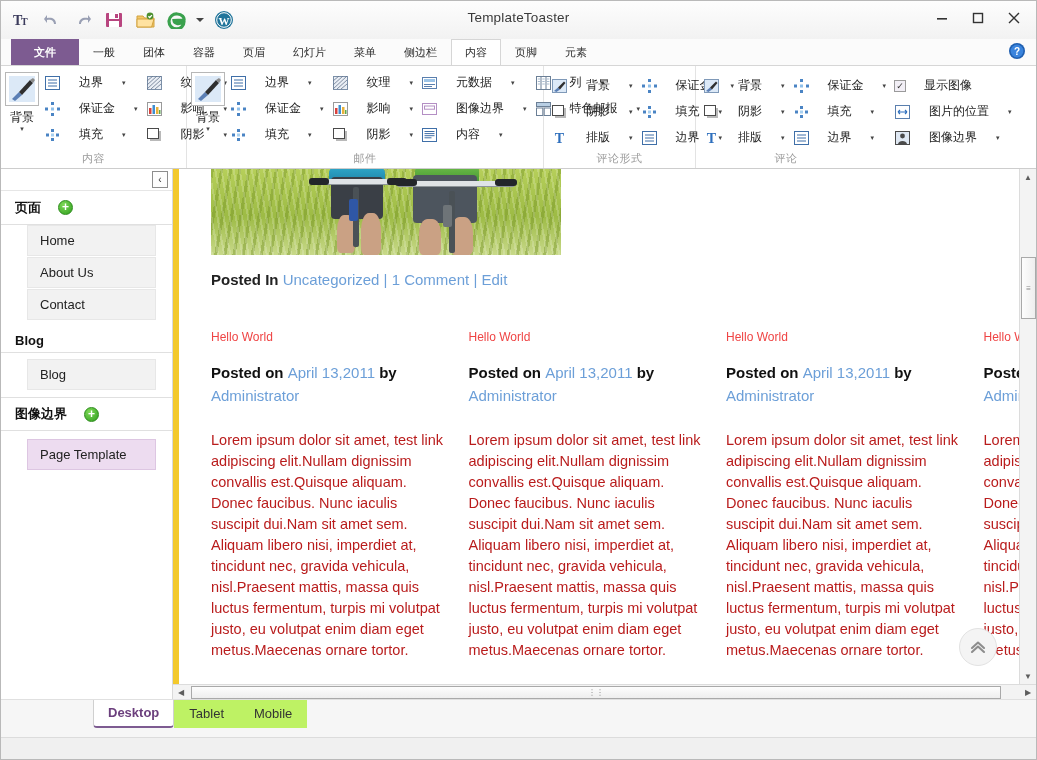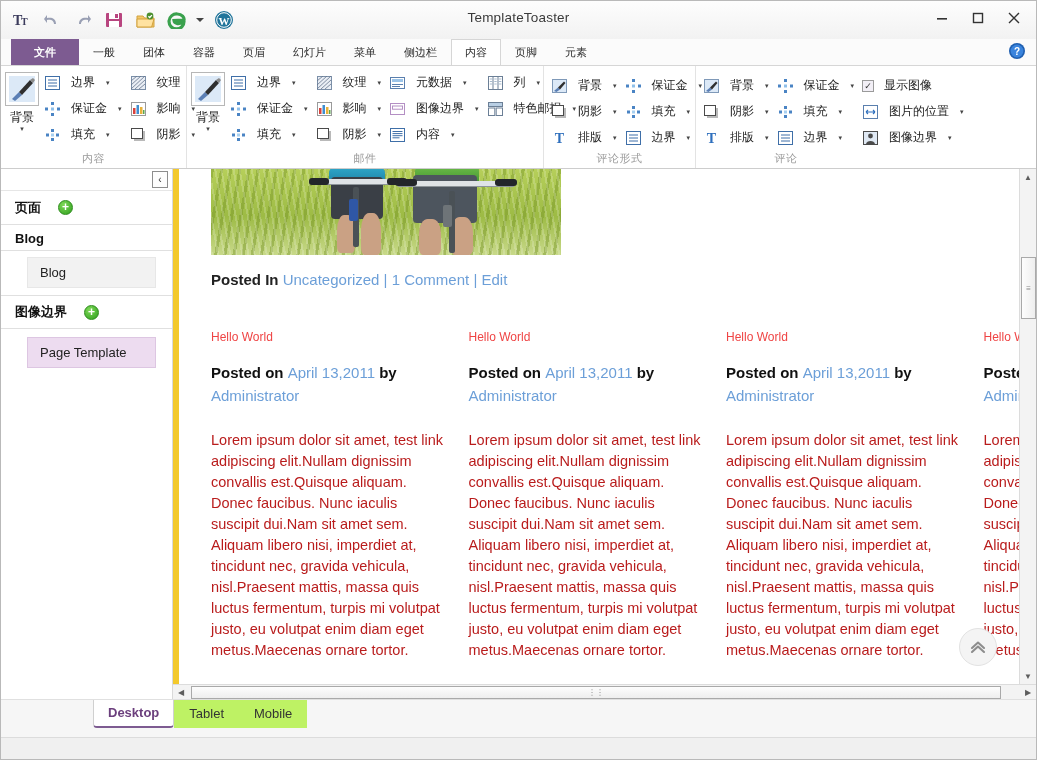--- a/index.html
+++ b/index.html
@@ -80,21 +80,21 @@
     padding-top: 2px; cursor: pointer; border-radius: 2px;
   }
   .bigbtn .bi {
     width: 34px; height: 34px; border: 1px solid #b7b7b7; background: #fff;
     display: flex; align-items: center; justify-content: center;
   }
   .bigbtn .bl { font-size: 12px; color: #222; margin-top: 3px; }
   .bigbtn .bc { font-size: 7px; color: #444; line-height: 5px; }
   .col { display: flex; flex-direction: column; gap: 1px; }
   .sbtn {
-    display: flex; align-items: center; gap: 10px; padding: 2px 3px;
+    display: flex; align-items: center; gap: 18px; padding: 2px 3px;
     cursor: pointer; border-radius: 2px; height: 25px; white-space: nowrap;
   }
   .sbtn .si {
     width: 17px; height: 16px; display: flex; align-items: center;
     justify-content: center; flex: 0 0 17px;
   }
   .sbtn .sl { font-size: 12px; color: #1c1c1c; }
   .caret { font-size: 7px; color: #444; margin-left: 1px; }
   .chk {
     width: 12px; height: 12px; border: 1px solid #9a9a9a; background: #f2eff6;
@@ -778,20 +778,25 @@
 
     <div class="leftpanel">
       <div class="collapse-row">
         <div class="collapse-btn">‹</div>
       </div>
 
       <div class="sec-head">
         <span>页面</span>
         <span class="plus">+</span>
       </div>
+      <div class="sec-items">
+        <div class="pitem">Home</div>
+        <div class="pitem">About Us</div>
+        <div class="pitem">Contact</div>
+      </div>
 
       <div class="sec-sub">Blog</div>
       <div class="sec-items" style="border-top:1px solid #e0e0e0;padding-top:6px">
         <div class="pitem">Blog</div>
       </div>
 
       <div class="sec-head" style="border-top:1px solid #e0e0e0;border-bottom:1px solid #e0e0e0">
         <span>图像边界</span>
         <span class="plus">+</span>
       </div>

